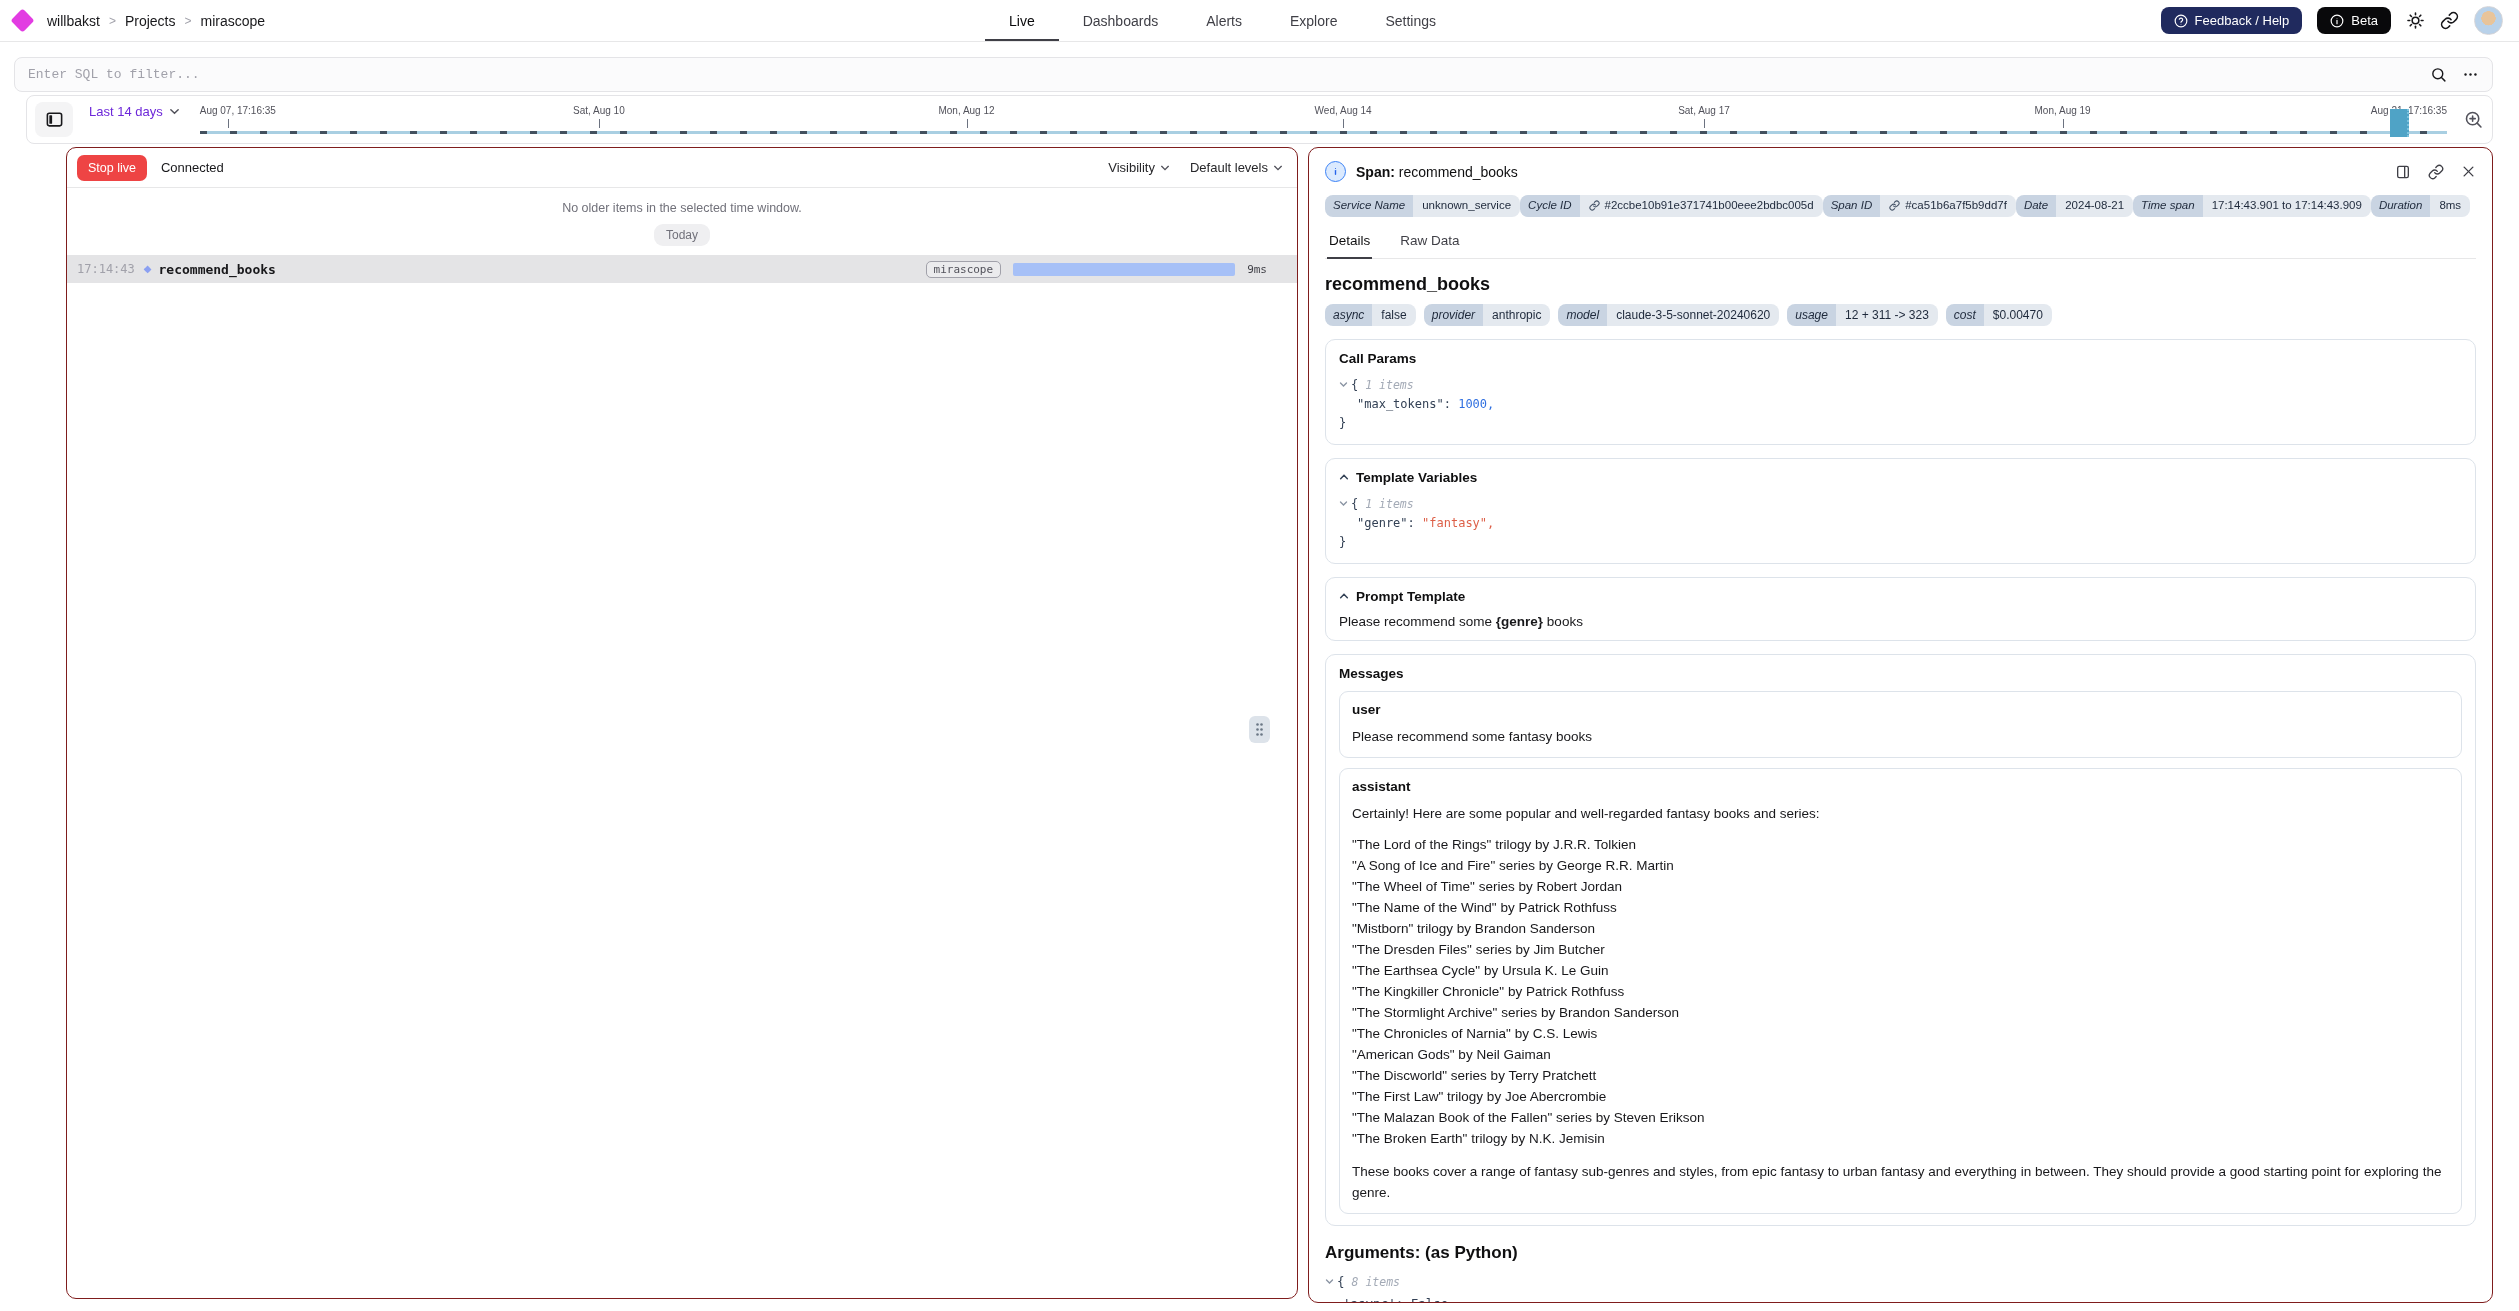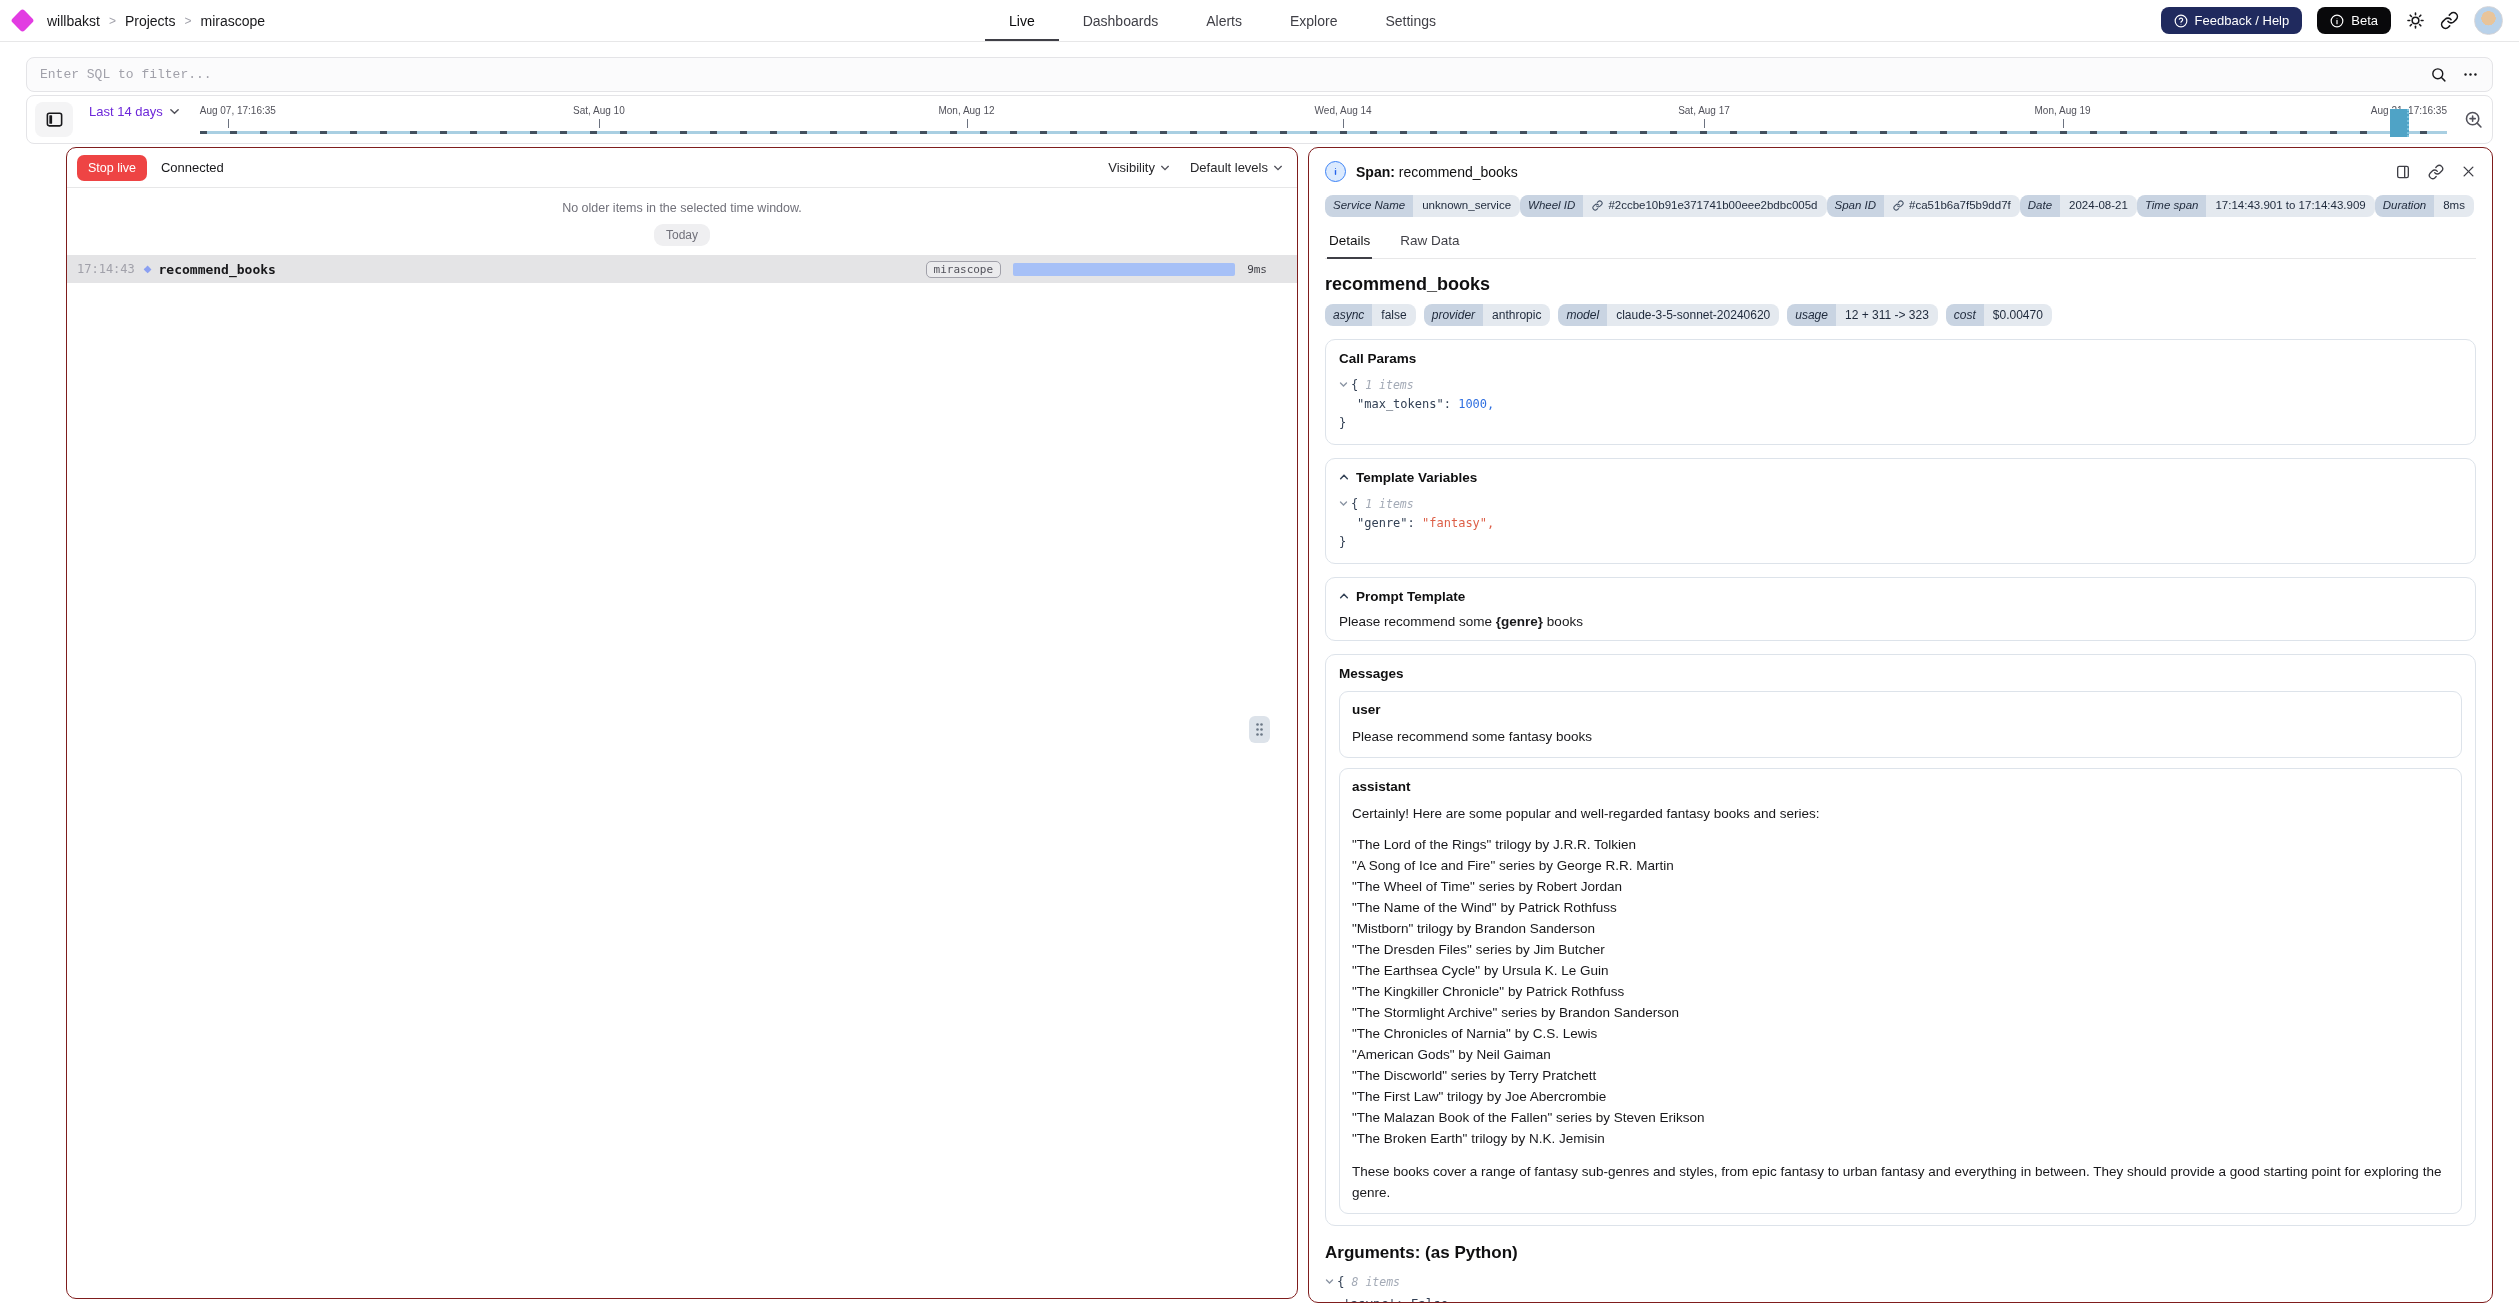--- a/index.html
+++ b/index.html
@@ -23,21 +23,21 @@
   .pill-btn{display:flex;align-items:center;gap:7px;color:#fff;font-size:13px;
             padding:6px 13px;border-radius:8px;cursor:pointer;}
   .pill-btn.feedback{background:#202a5e;}
   .pill-btn.beta{background:#09090b;}
   .hicon{color:#18181b;display:flex;align-items:center;cursor:pointer;}
   .avatar{width:27px;height:27px;border-radius:50%;flex:none;
           background:radial-gradient(circle at 50% 42%,#e8c49a 0 34%,#b9d2ea 35% 70%,#9fc0e0 100%);
           border:1px solid #d4d4d8;}
 
   
-  .sql-bar{position:absolute;top:57px;left:26px;right:26px;height:33px;background:#fbfbfc;
+  .sql-bar{position:absolute;top:57px;left:14px;right:26px;height:33px;background:#fbfbfc;
            border:1px solid #e4e4e7;border-radius:8px;display:flex;align-items:center;padding:0 13px;}
   .sql-placeholder{flex:1;font-size:13px;color:#a1a1aa;}
   .sql-icons{display:flex;align-items:center;gap:15px;color:#18181b;}
 
   
   .timeline-bar{position:absolute;top:95px;left:26px;right:26px;height:47px;background:#fff;
                 border:1px solid #e4e4e7;border-radius:8px;display:flex;align-items:center;padding:0 8px;}
   .tl-toggle{width:38px;height:35px;background:#f4f4f5;border-radius:8px;display:grid;place-items:center;
              color:#18181b;cursor:pointer;flex:none;}
   .tl-range{margin:0 20px 16px 16px;font-size:13px;display:flex;align-items:center;gap:6px;color:#6d28d9;
@@ -326,21 +326,21 @@
       </span>
     </span>
   </div>
 
   <div class="meta-row">
     <span class="badge2">
       <span class="lab">Service Name</span>
       <span class="val">unknown_service</span>
     </span>
     <span class="badge2">
-      <span class="lab">Wheel ID</span>
+      <span class="lab">Cycle ID</span>
       <span class="val">
         <svg width="11" height="11" viewBox="0 0 24 24" fill="none" stroke="#475569" stroke-width="2.4" stroke-linecap="round">
           <path d="M10 13a5 5 0 0 0 7.54.54l3-3a5 5 0 0 0-7.07-7.07l-1.72 1.71"></path>
           <path d="M14 11a5 5 0 0 0-7.54-.54l-3 3a5 5 0 0 0 7.07 7.07l1.71-1.71"></path>
         </svg>
         <span>#2ccbe10b91e371741b00eee2bdbc005d</span>
       </span>
     </span>
     <span class="badge2">
       <span class="lab">Span ID</span>

